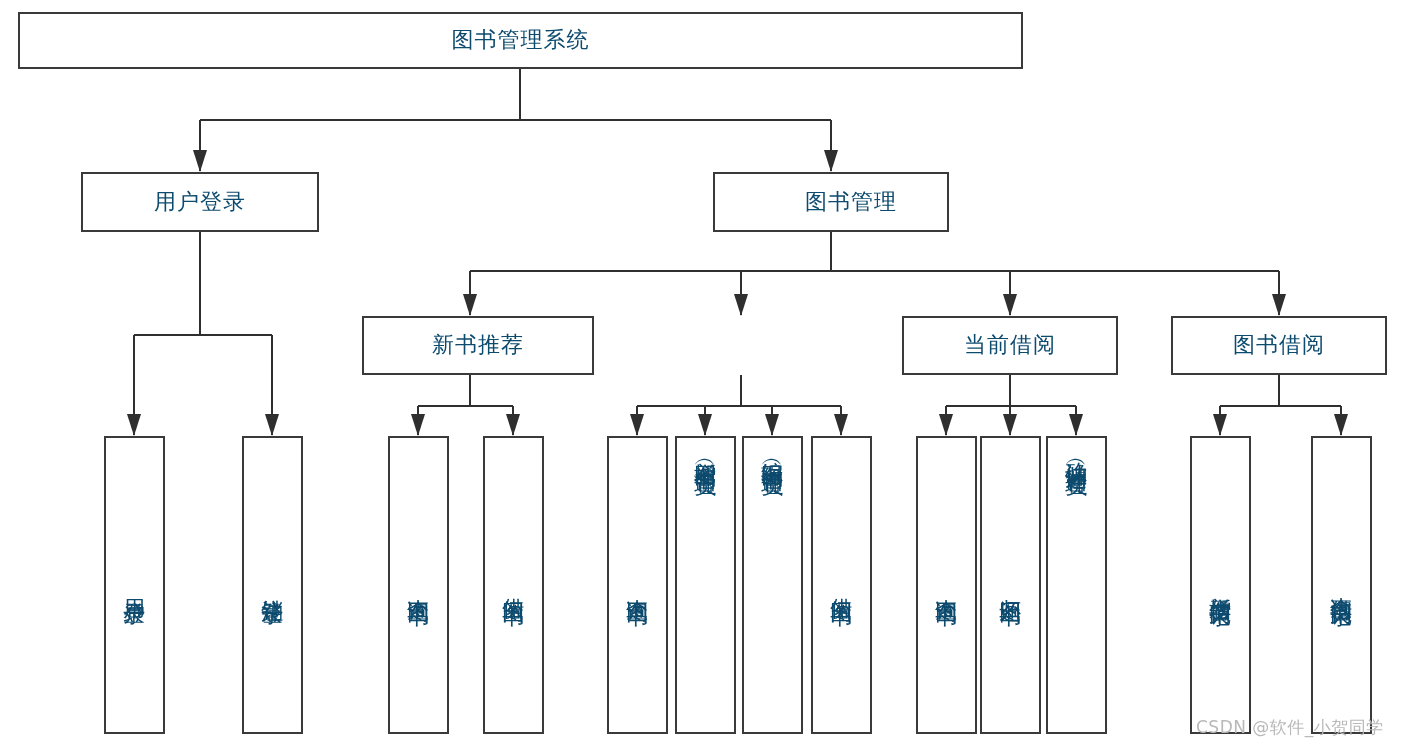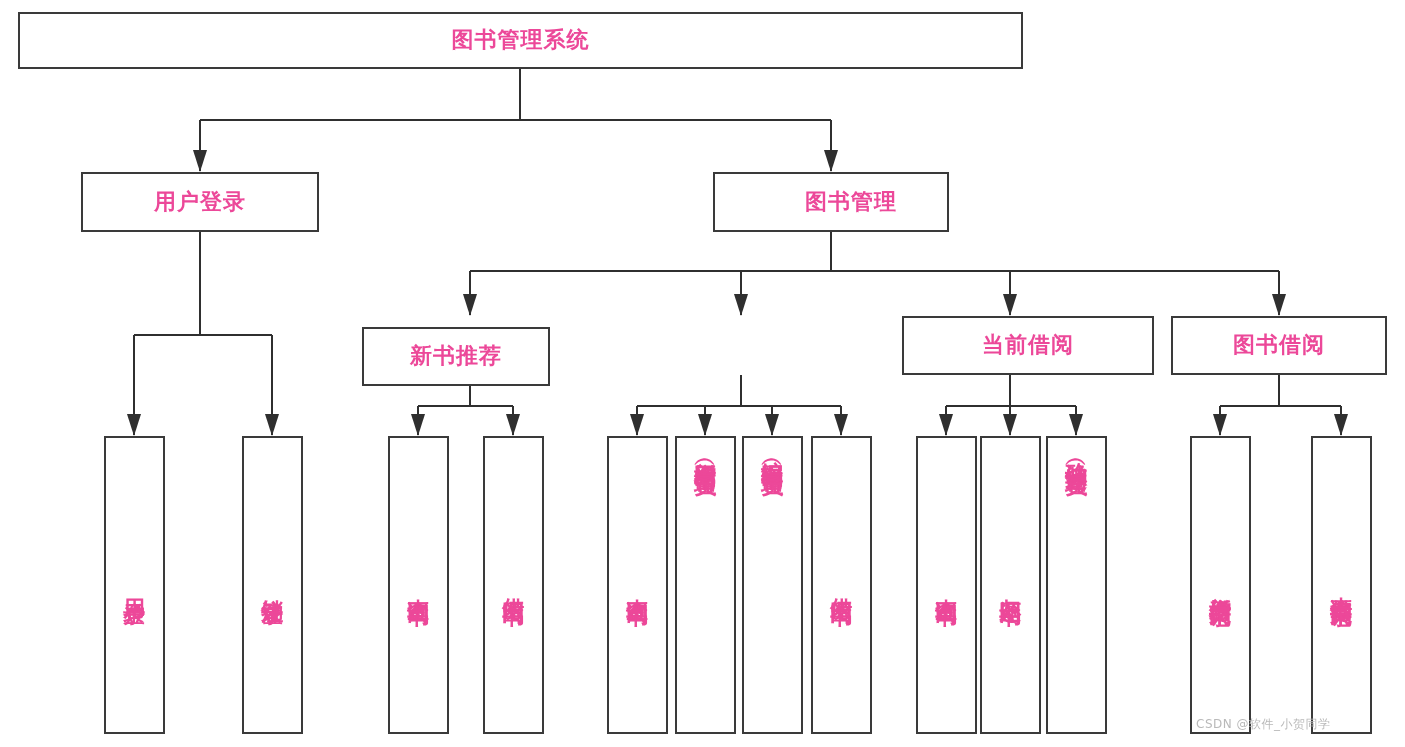--- a/index.html
+++ b/index.html
@@ -27,22 +27,21 @@
     pointer-events: none;
   }
   .node {
     position: absolute;
     box-sizing: border-box;
     background: #ffffff;
     border: 2.5px solid #3a3a3a;
     display: flex;
     align-items: center;
     justify-content: center;
-    color: #ec4899;
-    font-weight: bold;
+    color: #0c4a6e;
   }
   .node.horiz {
     font-size: 22px;
     letter-spacing: 1px;
     line-height: 1.2;
   }
   .node.vert {
     writing-mode: vertical-rl;
     text-orientation: upright;
     font-size: 22px;
@@ -51,21 +50,21 @@
     padding: 6px 0;
     align-items: center;
     justify-content: center;
     white-space: nowrap;
   }
   .node.vert.top-aligned {
     justify-content: flex-start;
   }
   .watermark {
     position: absolute;
-    font-size: 12px;
+    font-size: 17px;
     color: #b9b9b9;
     white-space: nowrap;
     letter-spacing: 0.5px;
     font-family: "DejaVu Sans", "Liberation Sans", sans-serif;
   }
 </style>
 </head>
 <body>
 
 <div id="canvas">
@@ -123,22 +122,22 @@
       <polygon points="1213,414 1227,414 1220,436" fill="#2f2f2f"></polygon>
       <line x1="1341" y1="406" x2="1341" y2="435" stroke="#2f2f2f" stroke-width="2.6" shape-rendering="crispEdges"></line>
       <polygon points="1334,414 1348,414 1341,436" fill="#2f2f2f"></polygon>
     </svg>
 
   <div class="node horiz" id="node-root" style="left: 18px; top: 12px; width: 1005px; height: 57px;">图书管理系统</div>
 
   <div class="node horiz" id="node-l1-0" style="left: 81px; top: 172px; width: 238px; height: 60px;">用户登录</div>
   <div class="node horiz" id="node-l1-1" style="left: 713px; top: 172px; width: 236px; height: 60px; padding-left: 40px;">图书管理</div>
 
-  <div class="node horiz" id="node-l2-0" style="left: 362px; top: 316px; width: 188px; height: 59px; margin-top: 11px;">新书推荐</div>
-  <div class="node horiz" id="node-l2-2" style="left: 902px; top: 316px; width: 252px; height: 59px;">当前借阅</div>
+  <div class="node horiz" id="node-l2-0" style="left: 362px; top: 316px; width: 232px; height: 59px;">新书推荐</div>
+  <div class="node horiz" id="node-l2-2" style="left: 902px; top: 316px; width: 216px; height: 59px;">当前借阅</div>
   <div class="node horiz" id="node-l2-3" style="left: 1171px; top: 316px; width: 216px; height: 59px;">图书借阅</div>
 
   <div class="node vert" id="node-leaf-0" style="left: 104px; top: 436px; width: 61px; height: 298px;">用户登录</div>
   <div class="node vert" id="node-leaf-1" style="left: 242px; top: 436px; width: 61px; height: 298px;">注销登录</div>
   <div class="node vert" id="node-leaf-2" style="left: 388px; top: 436px; width: 61px; height: 298px;">查询图书</div>
   <div class="node vert" id="node-leaf-3" style="left: 483px; top: 436px; width: 61px; height: 298px;">借阅图书</div>
   <div class="node vert" id="node-leaf-4" style="left: 607px; top: 436px; width: 61px; height: 298px;">查询图书</div>
   <div class="node vert top-aligned" id="node-leaf-5" style="left: 675px; top: 436px; width: 61px; height: 298px;">新增图书（管理员）</div>
   <div class="node vert top-aligned" id="node-leaf-6" style="left: 742px; top: 436px; width: 61px; height: 298px;">编辑图书（管理员）</div>
   <div class="node vert" id="node-leaf-7" style="left: 811px; top: 436px; width: 61px; height: 298px;">借阅图书</div>

